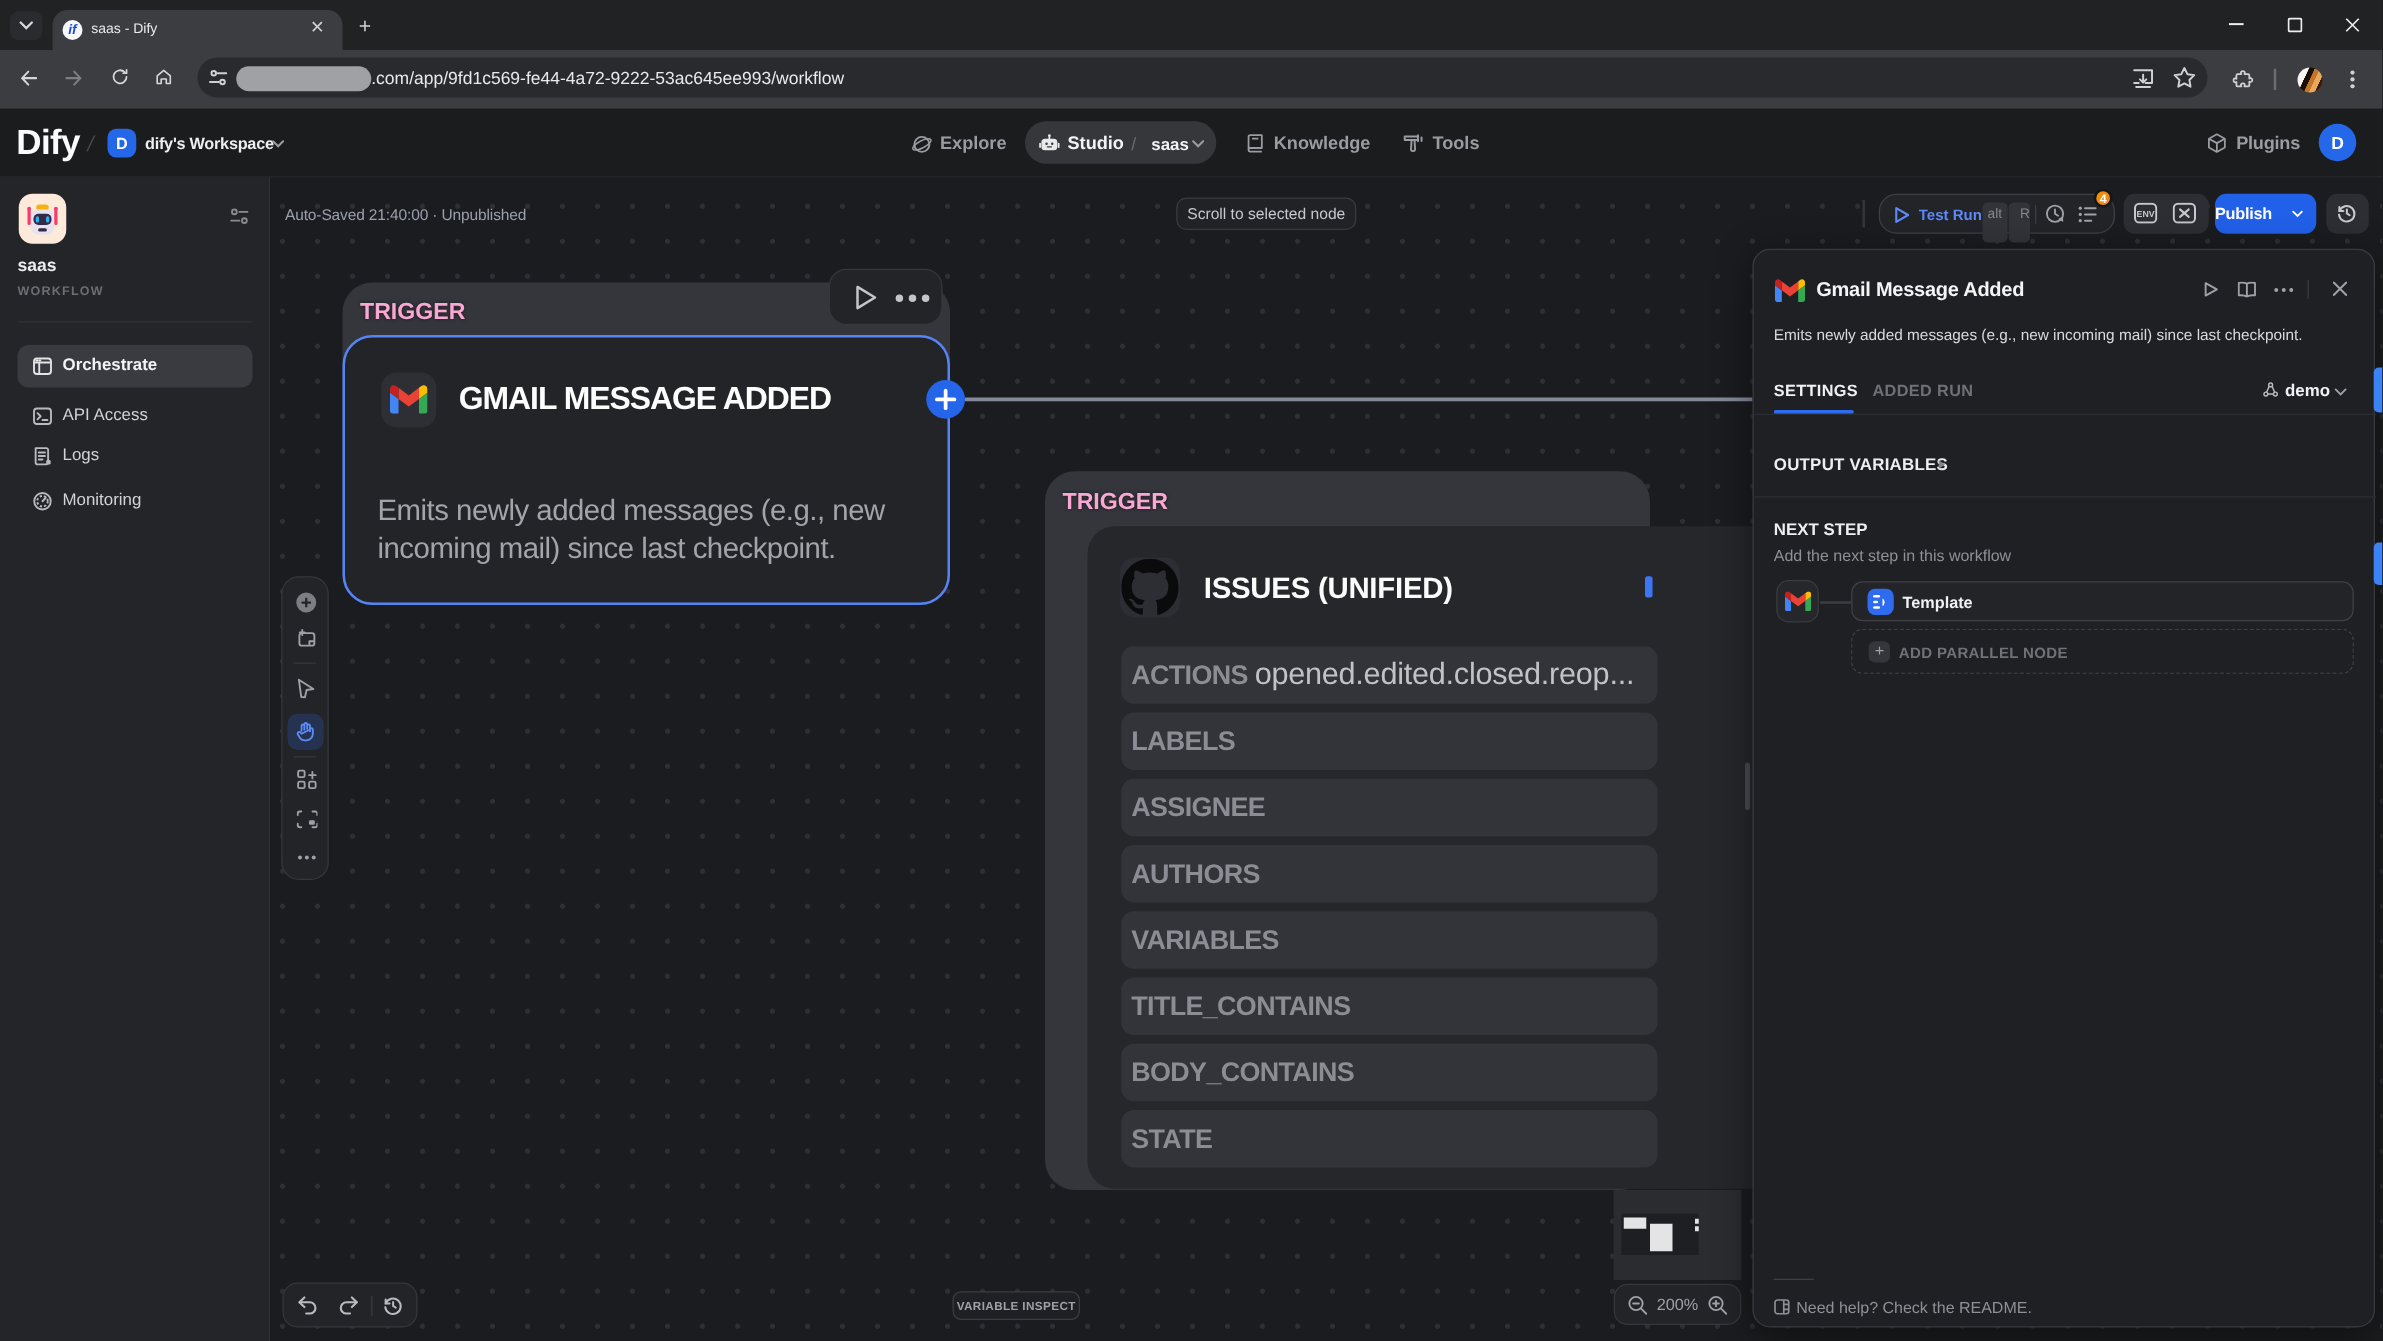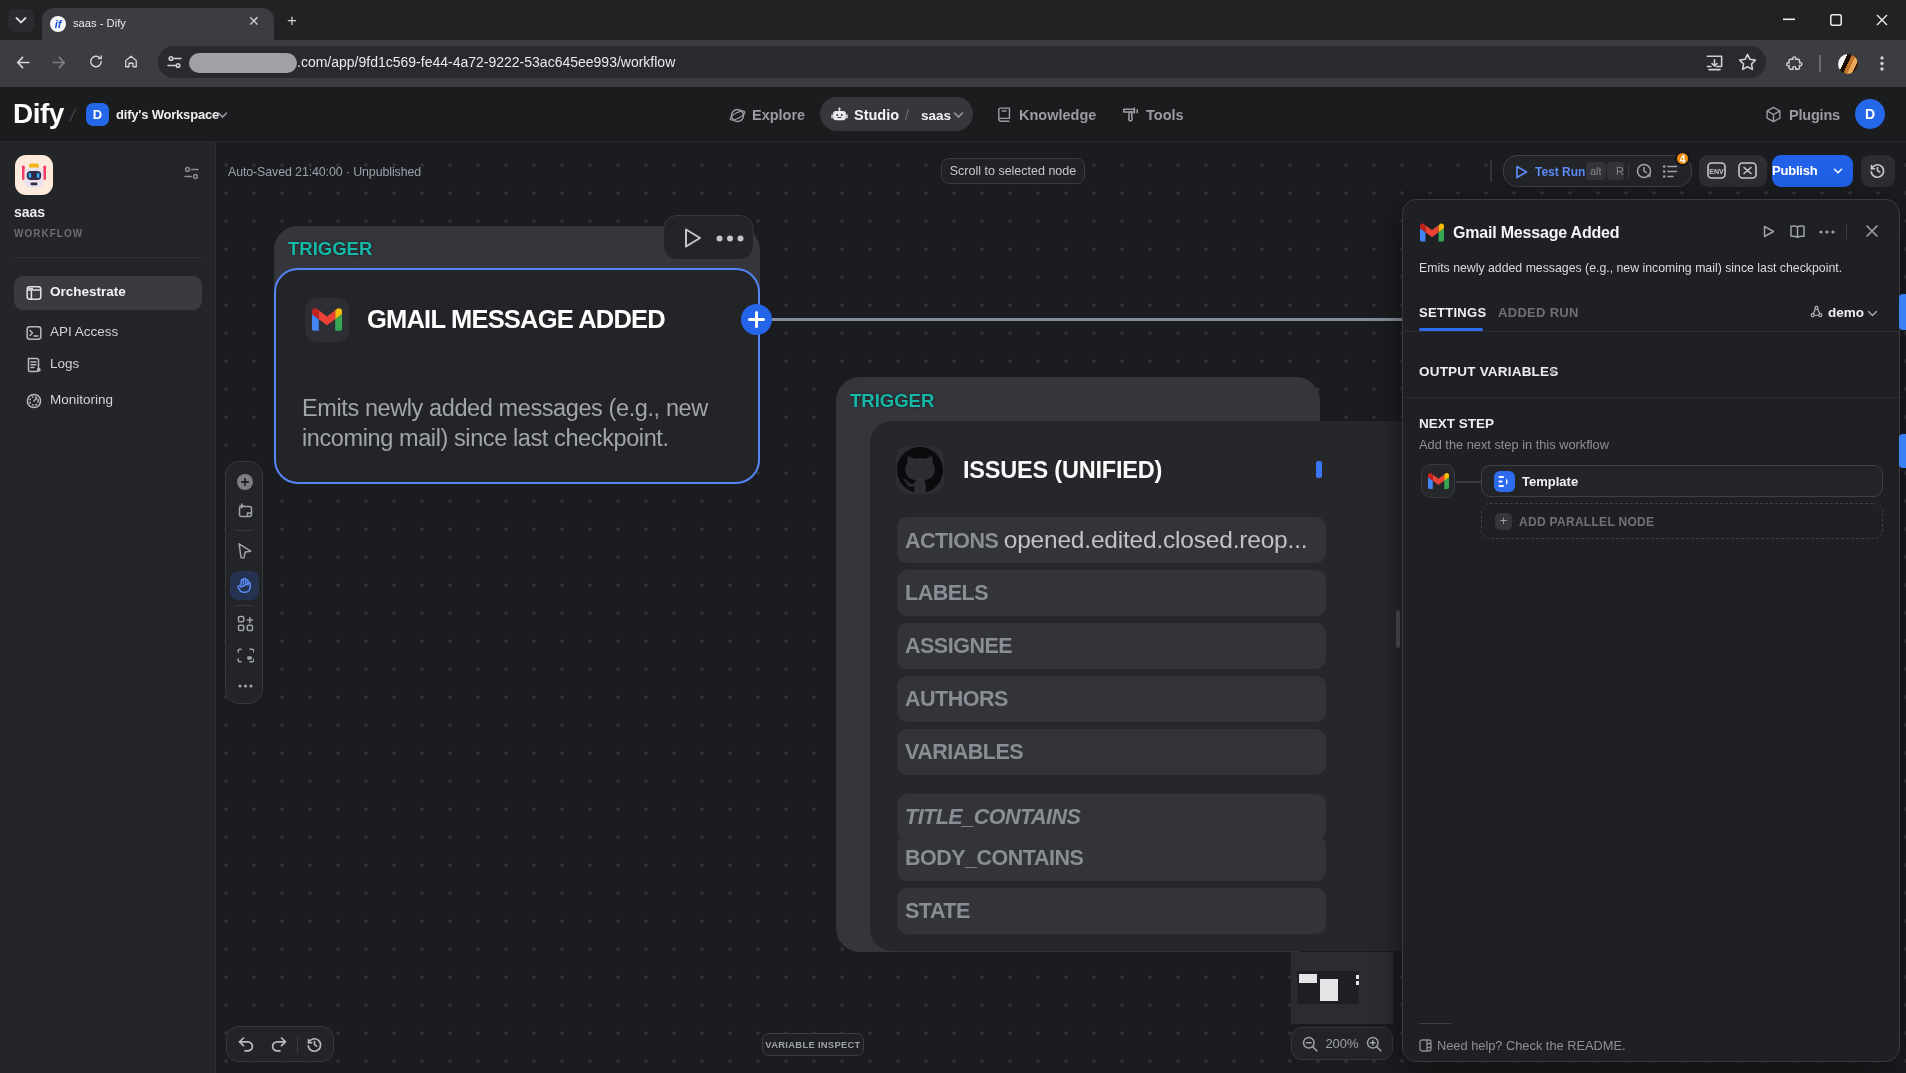--- a/index.html
+++ b/index.html
@@ -47,32 +47,32 @@
 
   
   #canvas { left:216px; top:142px; width:1690px; height:931px; background-color:#1b1c1f;
     background-image:radial-gradient(circle 1.9px, #2e2f34 99%, transparent 101%);
     background-size:28px 28px; background-position:-4px 9px; }
   #autosave { left:228px; top:165px; font-size:12.4px; color:#9aa0ac; letter-spacing:-0.1px; }
   #scrollpill { left:941px; top:158px; width:144px; height:26px; background:#212226; border:1px solid #3a3b41;
     border-radius:8px; font-size:12.5px; color:#c6c8cd; text-align:center; line-height:24px; }
   #topdiv1 { left:1490px; top:160px; width:2px; height:22px; background:#35363b; }
   #testrun { left:1503px; top:155px; width:189px; height:32px; background:#232428; border:1px solid #3f4046; border-radius:14px; }
-  .keycap { position:absolute; top:6px; height:18px; border-radius:4px; background:#33343a; color:#85868c;
+  .keycap { position:absolute; top:6px; height:32px; border-radius:4px; background:#33343a; color:#85868c;
     font-size:11px; text-align:right; line-height:18px; padding:0 4px; }
   #envgroup { left:1699px; top:155px; width:68px; height:32px; background:#2d2e33; border-radius:9px; }
   #publish { left:1772px; top:155px; width:81px; height:32px; background:#2160e8; border-radius:9px;
     color:#fff; font-size:13px; font-weight:bold; text-align:left; line-height:31px; }
   #historybtn { left:1861px; top:155px; width:34px; height:32px; background:#2d2e33; border-radius:9px; }
   #badge4 { left:1675px; top:151px; width:15px; height:15px; background:#f18b0a; border:2px solid #141517;
     border-radius:50%; color:#fff; font-size:10px; font-weight:bold; text-align:center; line-height:14px; }
 
   
   #gmailgroup { left:274px; top:226px; width:486px; height:258px; border-radius:24px; background:#35363c; }
-  .triglabel { position:absolute; font-size:18.5px; font-weight:bold; color:#14b8a6; letter-spacing:0px;
+  .triglabel { position:absolute; font-size:18.5px; font-weight:bold; color:#f9a8d4; letter-spacing:0px;
     text-shadow:0 0 3px rgba(0,0,0,0.55); }
   #gmailnode { position:absolute; left:0px; top:42px; width:486px; height:216px; border-radius:24px;
     background:#232428; border:2.5px solid #5584f4; }
   #nodepill { left:663px; top:215px; width:91px; height:45px; background:#232428; border:1px solid #36373c; border-radius:14px; }
   #gmailtile { left:305px; top:298px; width:44px; height:44px; border-radius:12px; background:#2e2f35; }
   #gmailtitle { left:367px; top:305px; font-size:25.5px; font-weight:bold; color:#fdfdfe; letter-spacing:-0.8px; }
   #gmaildesc { left:302px; top:394px; font-size:23.5px; color:#a2a4ab; letter-spacing:-0.4px; line-height:29.5px; }
   #plushandle { left:741px; top:304px; width:31px; height:31px; border-radius:50%; background:#2565e9; }
   #plushandle:before { content:""; position:absolute; left:7px; top:14px; width:17px; height:3.2px; background:#fff; border-radius:2px;}
   #plushandle:after { content:""; position:absolute; left:14px; top:7px; width:3.2px; height:17px; background:#fff; border-radius:2px;}
@@ -389,21 +389,21 @@
         <svg style="position:absolute; left:1px; top:1px;" width="46" height="46" viewBox="0 0 16 16">
             <path fill="#0b0b0e" fill-rule="evenodd" d="M8 0C3.58 0 0 3.58 0 8c0 3.54 2.29 6.53 5.47 7.59.4.07.55-.17.55-.38 0-.19-.01-.82-.01-1.49-2.01.37-2.53-.49-2.69-.94-.09-.23-.48-.94-.82-1.13-.28-.15-.68-.52-.01-.53.63-.01 1.08.58 1.23.82.72 1.21 1.87.87 2.33.66.07-.52.28-.87.51-1.07-1.78-.2-3.64-.89-3.64-3.95 0-.87.31-1.59.82-2.15-.08-.2-.36-1.02.08-2.12 0 0 .67-.21 2.2.82.64-.18 1.32-.27 2-.27s1.36.09 2 .27c1.53-1.04 2.2-.82 2.2-.82.44 1.1.16 1.92.08 2.12.51.56.82 1.27.82 2.15 0 3.07-1.87 3.75-3.65 3.95.29.25.54.73.54 1.48 0 1.07-.01 1.93-.01 2.2 0 .21.15.46.55.38A8.01 8.01 0 0 0 16 8c0-4.42-3.58-8-8-8z"></path>
           </svg>
       </div>
       <div id="ghtitle">ISSUES (UNIFIED)</div>
       <div class="ghrow" style="top:96px;"><span class="lbl">ACTIONS</span> <span class="val">opened.edited.closed.reop...</span></div>
       <div class="ghrow" style="top:149px;"><span class="lbl">LABELS</span></div>
       <div class="ghrow" style="top:202px;"><span class="lbl">ASSIGNEE</span></div>
       <div class="ghrow" style="top:255px;"><span class="lbl">AUTHORS</span></div>
       <div class="ghrow" style="top:308px;"><span class="lbl">VARIABLES</span></div>
-      <div class="ghrow" style="top:373px;font-style:italic;"><span class="lbl">TITLE_CONTAINS</span></div>
+      <div class="ghrow" style="top:361px;"><span class="lbl">TITLE_CONTAINS</span></div>
       <div class="ghrow" style="top:414px;"><span class="lbl">BODY_CONTAINS</span></div>
       <div class="ghrow" style="top:467px;"><span class="lbl">STATE</span></div>
     </div>
   </div>
 
   <div class="abs" id="toolcol">
     <div style="position:absolute; left:11px; top:12px; width:16px; height:16px; border-radius:50%; background:#7d7e84;"></div>
     <svg style="position:absolute; left:15px; top:16px;" width="8" height="8" viewBox="0 0 8 8" stroke="#232428" stroke-width="1.8" stroke-linecap="round">
         <path d="M4 0.8v6.4M0.8 4h6.4"></path>
       </svg>

